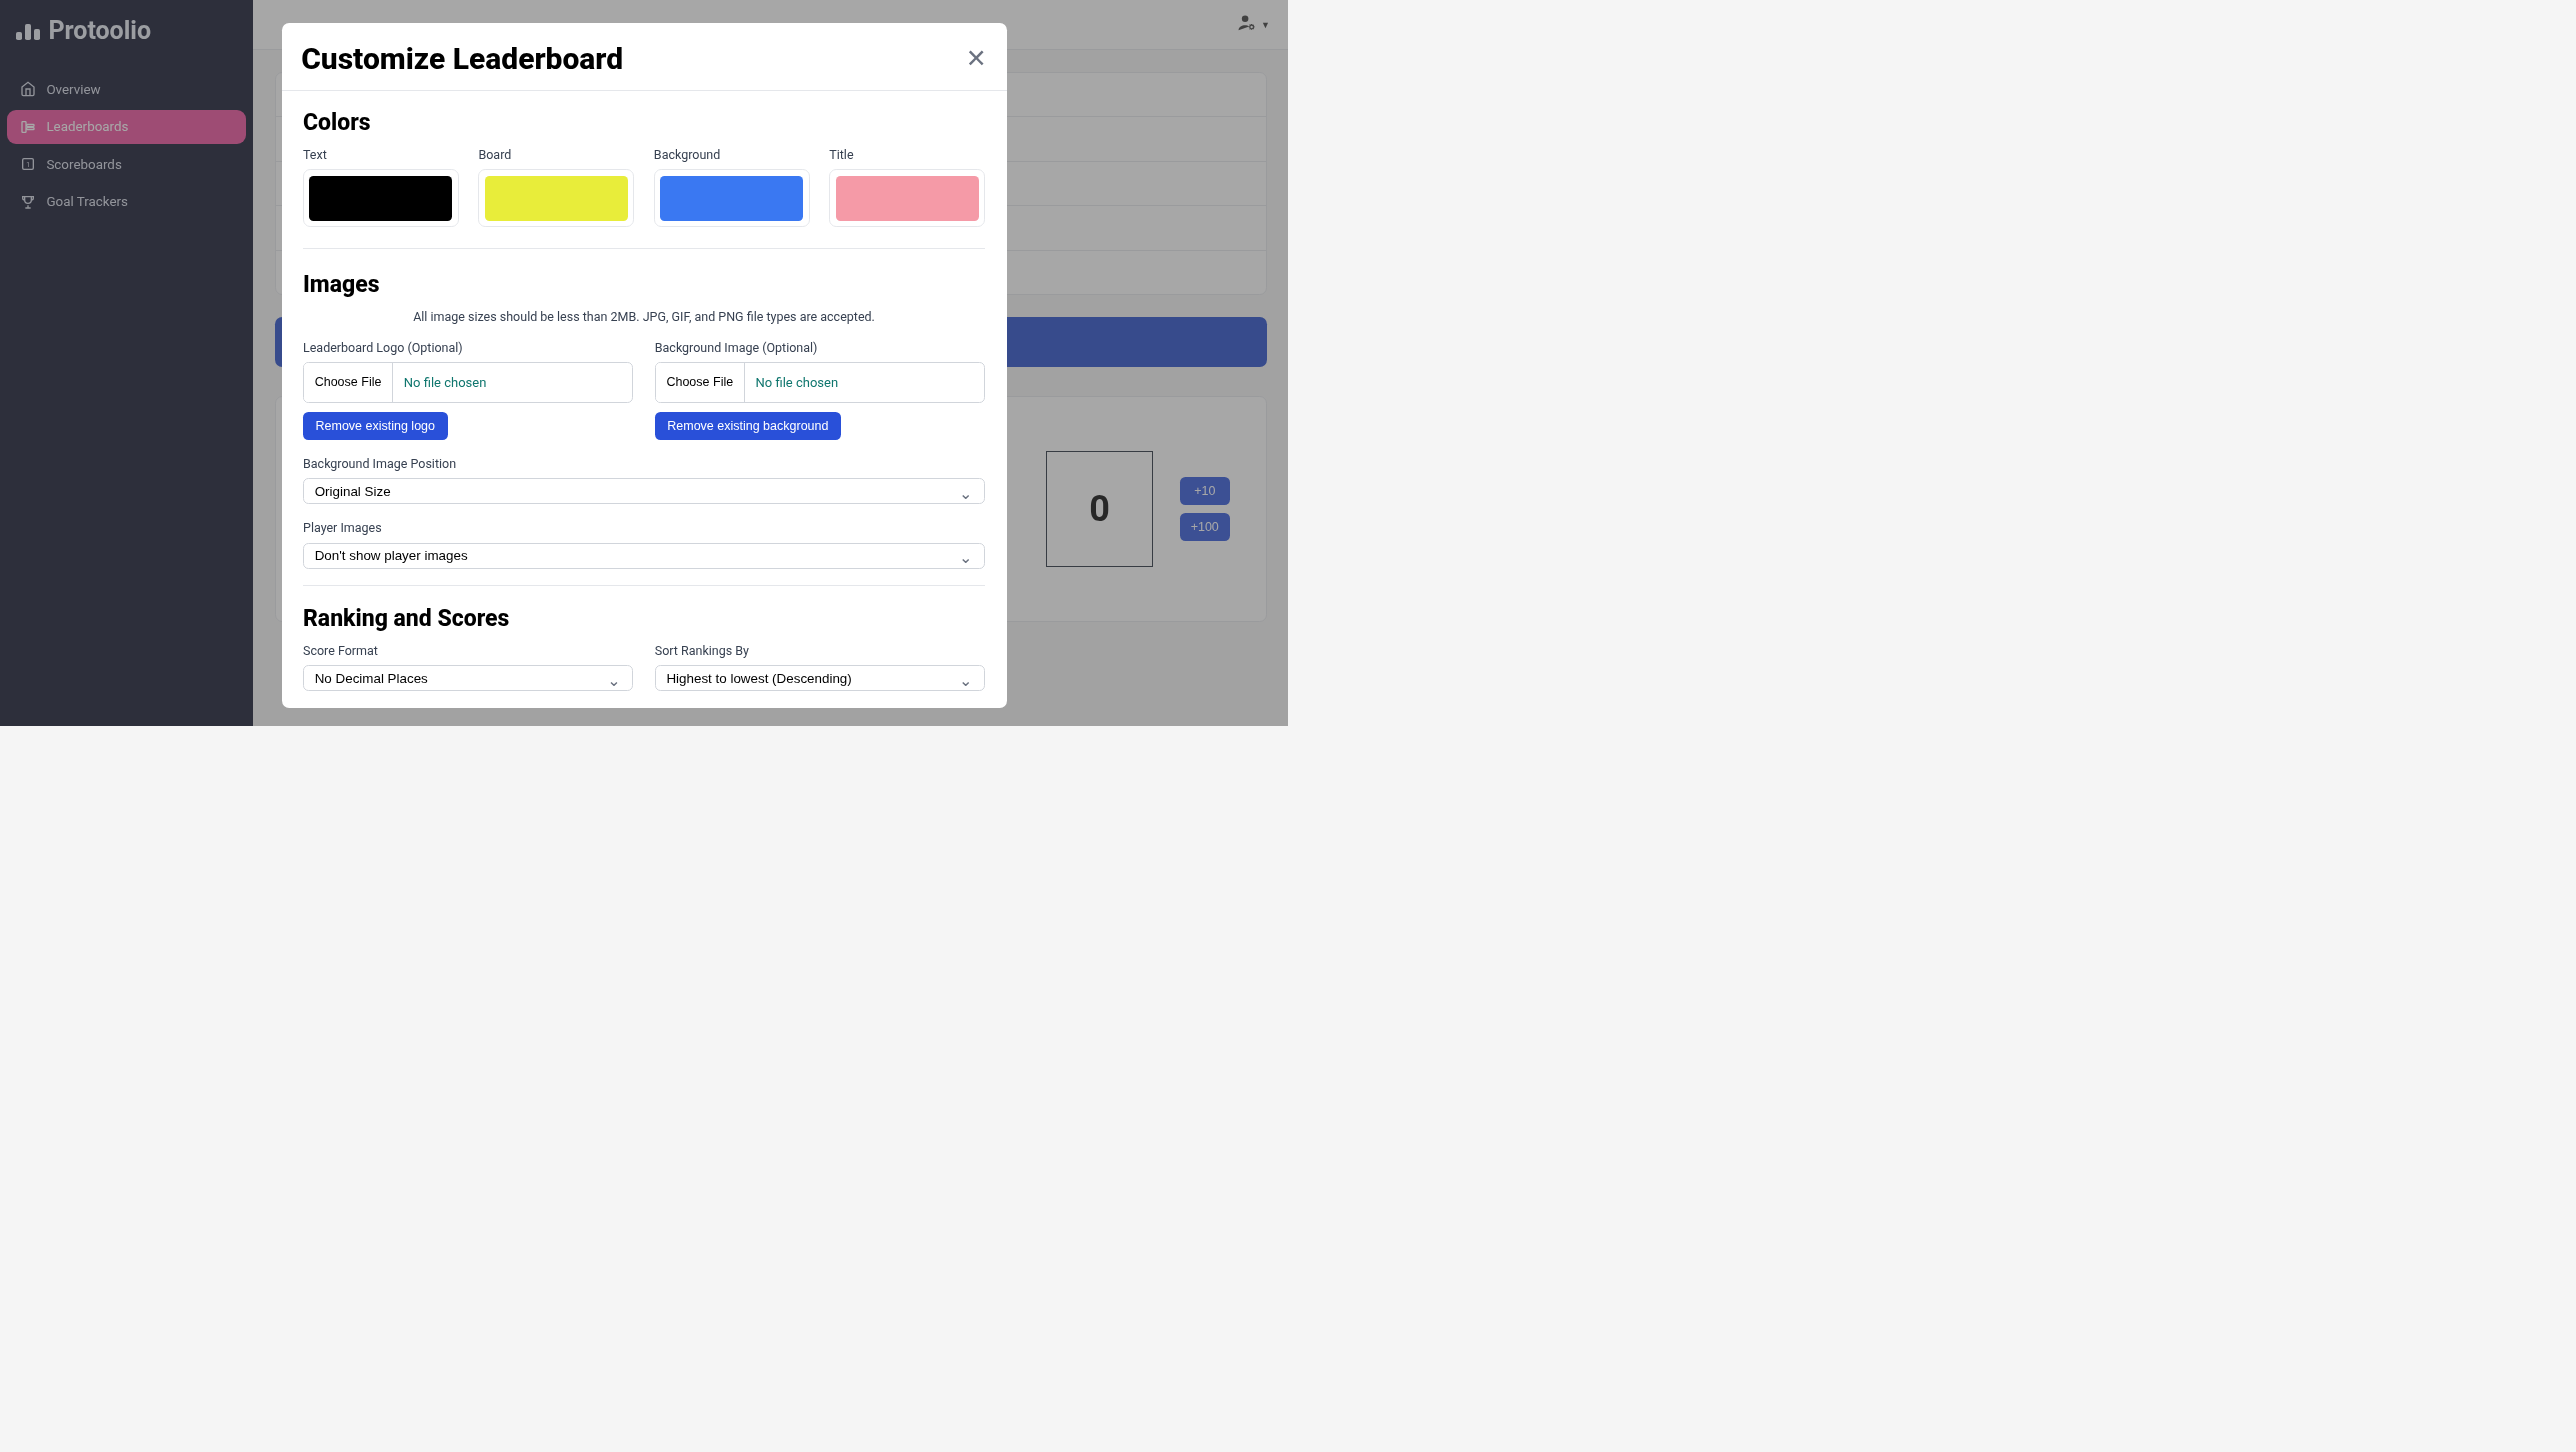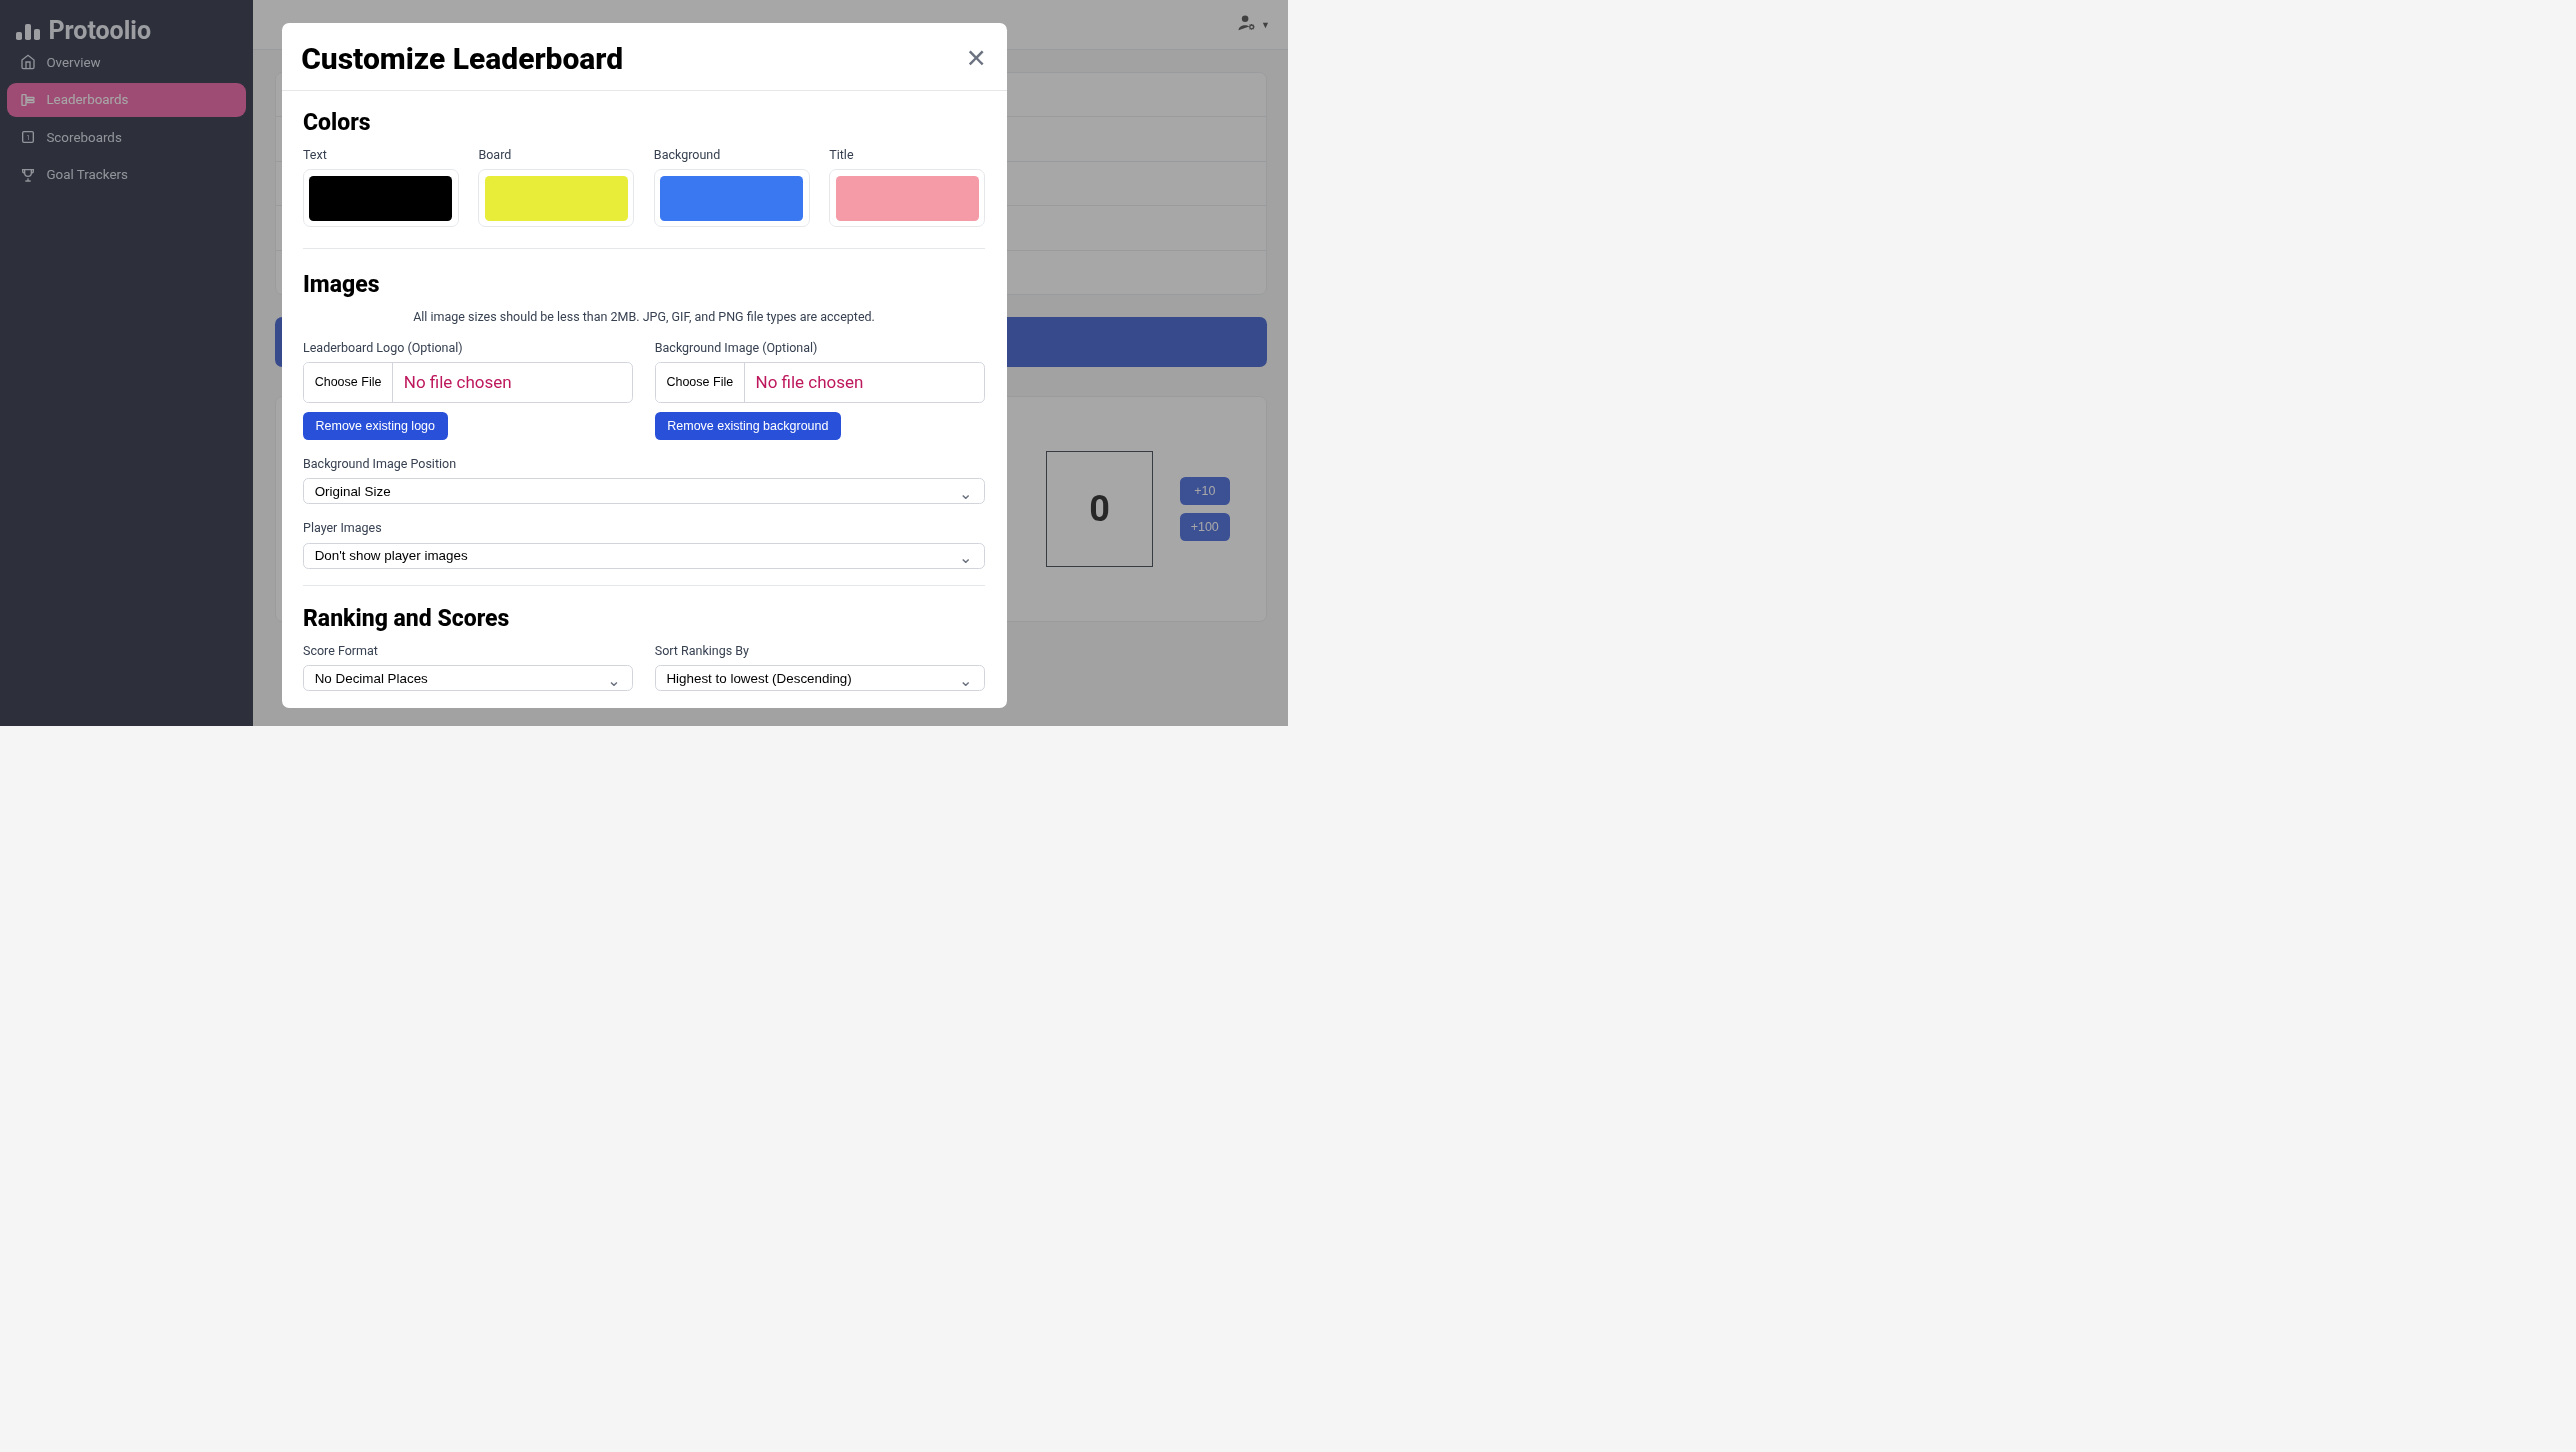--- a/index.html
+++ b/index.html
@@ -18,20 +18,21 @@
       left: 0; top: 0;
       width: 253px; height: 100%;
       background: #0a0e27;
       padding: 16px 7.2px;
     }
     .logo {
       display: flex;
       align-items: center;
       gap: 7.2px;
       padding: 0 9px;
+      margin-bottom: 27px;
       color: #e8ecf4;
       font-size: 25px;
       font-weight: 700;
     }
     .logo-icon {
       width: 25px; height: 18px;
       display: inline-flex;
       gap: 2.7px;
       align-items: flex-end;
     }
@@ -243,22 +244,22 @@
       background: #fff;
       border: none;
       border-right: 0.9px solid #d1d5db;
       font-size: 12.5px;
       cursor: pointer;
     }
     .file-text {
       padding: 0 10.7px;
       display: flex;
       align-items: center;
-      font-size: 17px;
-      color: #be185d;
+      font-size: 13px;
+      color: #0f766e;
     }
     .blue-btn {
       margin-top: 9px;
       background: #2950d9;
       color: #fff;
       border: none;
       border-radius: 5.4px;
       padding: 7.2px 12.5px;
       font-size: 12.5px;
       cursor: pointer;

